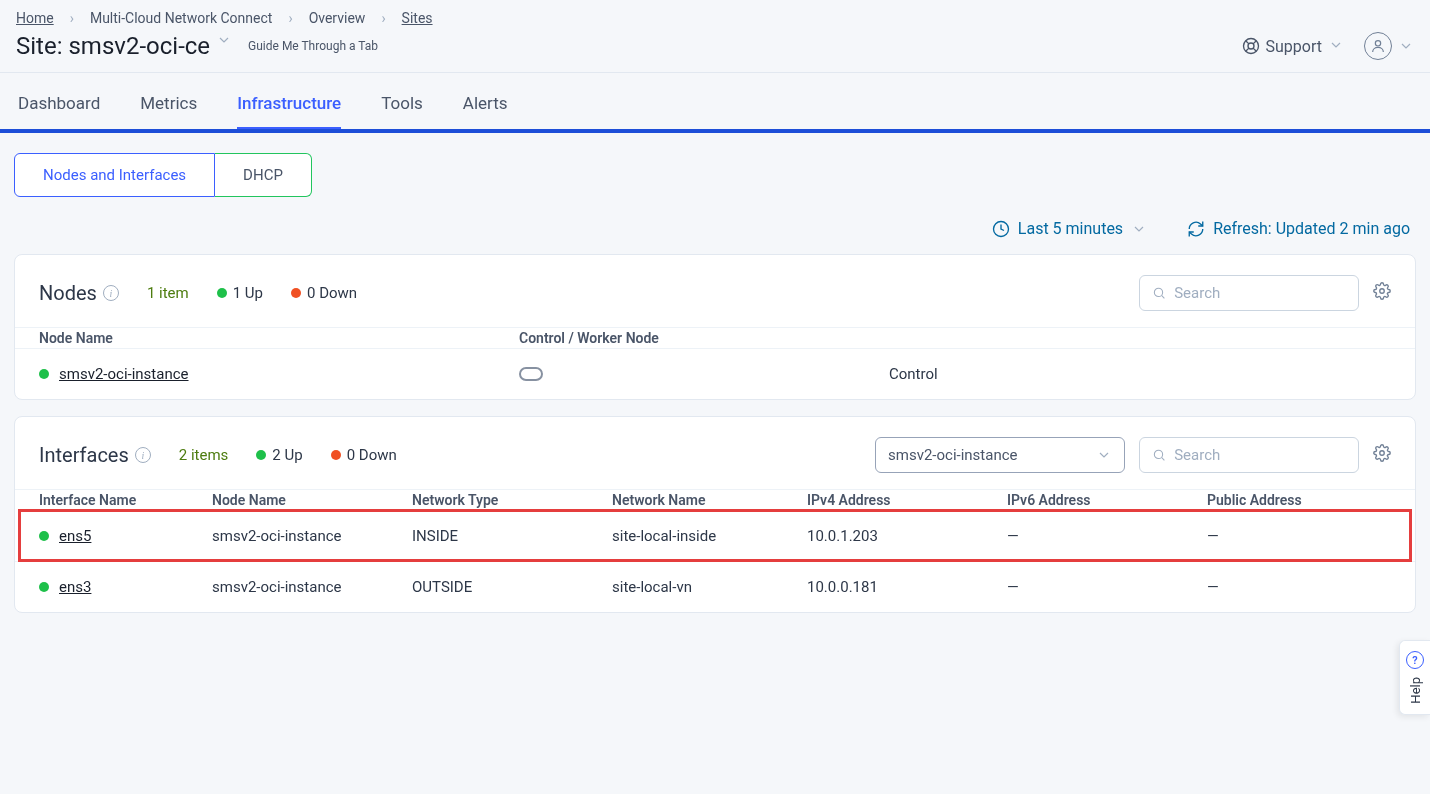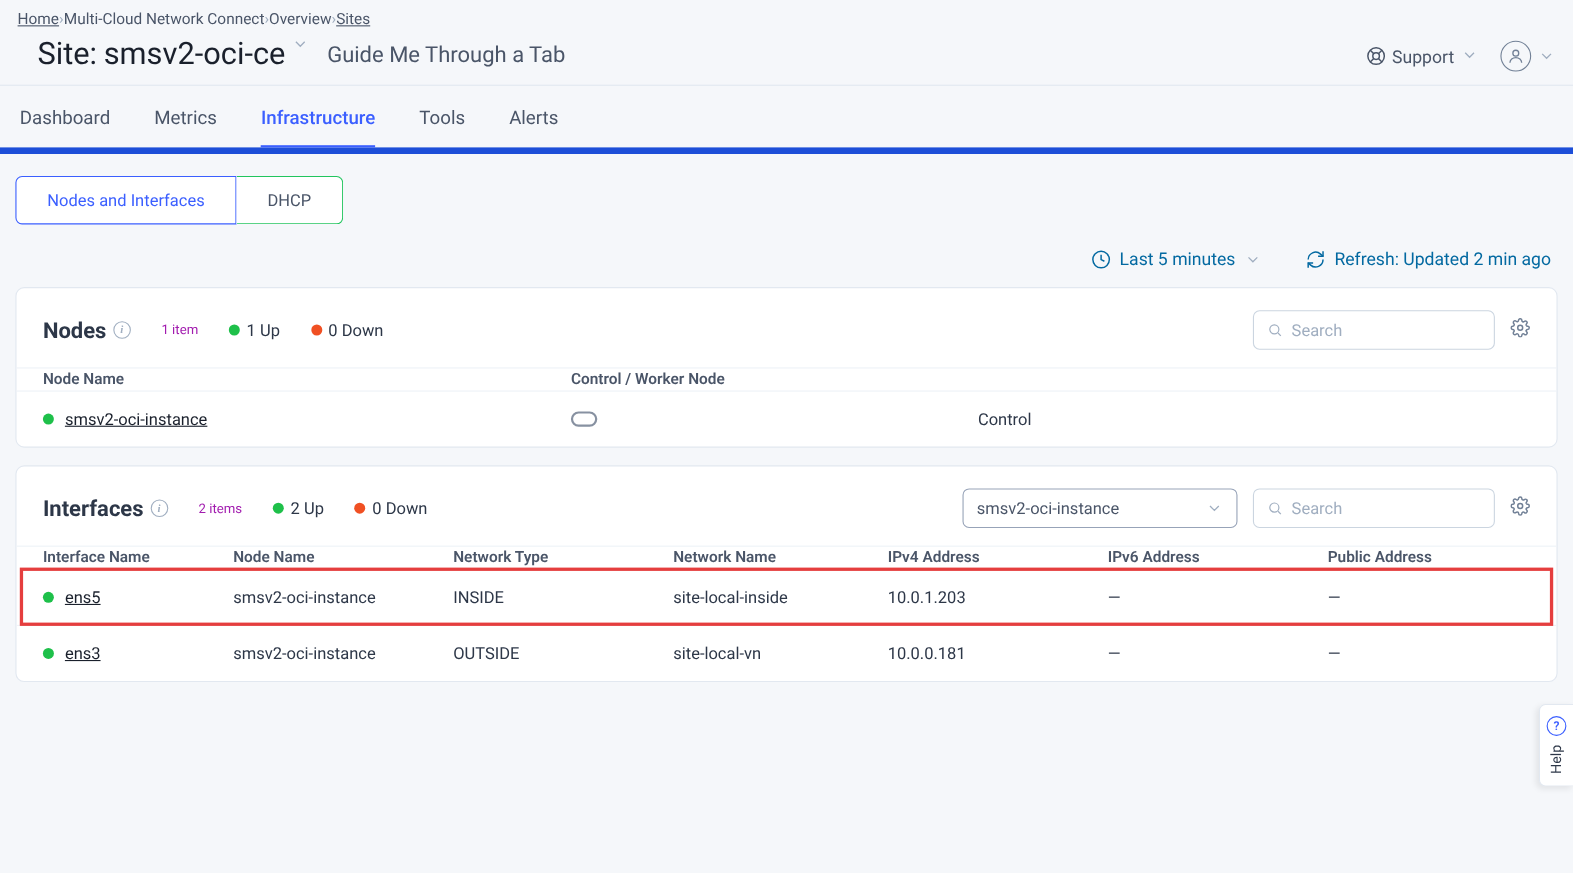--- a/index.html
+++ b/index.html
@@ -1,49 +1,49 @@
 <!DOCTYPE html>
 <html><head>
   <meta charset="utf-8">
   <style>
     * { box-sizing: border-box; margin: 0; padding: 0; font-family: -apple-system, BlinkMacSystemFont, "Segoe UI", Roboto, sans-serif; }
     body { background: #f5f7fa; color: #1a202c; width: 1430px; height: 794px; overflow: hidden; }
     
     .header { padding: 10px 16px 12px; background: #f5f7fa; border-bottom: 1px solid #e2e8f0; display: flex; justify-content: space-between; align-items: flex-end; }
     .header-left { display: flex; flex-direction: column; gap: 6px; }
-    .breadcrumb { display: flex; gap: 0; align-items: flex-end; font-size: 14px; color: #4a5568; }
+    .breadcrumb { display: flex; gap: 16px; align-items: flex-end; font-size: 14px; color: #4a5568; }
     .breadcrumb a { color: #4a5568; text-decoration: underline; cursor: pointer; }
     .breadcrumb span.sep { color: #a0aec0; }
     .title-row { display: flex; align-items: center; gap: 16px; }
-    .site-title { font-size: 28px; font-weight: 400; display: flex; gap: 6px; margin-left: 18px; }
-    .guide-link { font-size: 20px; color: #4a5568; cursor: pointer; text-align: center; }
+    .site-title { font-size: 24px; font-weight: 400; display: flex; gap: 6px; }
+    .guide-link { font-size: 12px; color: #4a5568; cursor: pointer; text-align: center; }
     .header-right { display: flex; gap: 20px; align-items: center; }
     .support-btn { display: flex; align-items: flex-start; gap: 6px; font-size: 16px; color: #4a5568; cursor: pointer; }
     .avatar { width: 28px; height: 28px; border-radius: 50%; border: 1.5px solid #718096; display: flex; align-items: center; justify-content: center; }
     .avatar svg { width: 16px; height: 16px; }
     .user-menu { display: flex; align-items: center; gap: 6px; cursor: pointer; }
     
-    .tabs { padding: 20px 18px 0; display: flex; gap: 40px; border-bottom: 6px solid #1d4ed8; }
+    .tabs { padding: 20px 18px 0; display: flex; gap: 40px; border-bottom: 4px solid #1d4ed8; }
     .tab { font-size: 17px; color: #4a5568; padding-bottom: 14px; cursor: pointer; border-bottom: 2.5px solid transparent; }
     .tab.active { color: #3b5fff; border-bottom-color: #3b5fff; font-weight: 500; }
     
     .subtabs { padding: 20px 14px 0; display: flex; }
     .subtab { padding: 12px 28px; font-size: 15px; border: 1px solid #22c55e; cursor: pointer; background: #fff; color: #4a5568; }
     .subtab:first-child { border-radius: 6px 0 0 6px; }
     .subtab:last-child { border-radius: 0 6px 6px 0; border-left: none; }
     .subtab.active { border-color: #3b5fff; color: #3b5fff; background: #fff; }
     
     .toolbar { padding: 22px 20px 16px; display: flex; justify-content: flex-end; gap: 40px; align-items: center; }
     .toolbar-item { display: flex; align-items: center; gap: 8px; font-size: 16px; color: #0369a1; cursor: pointer; }
     
     .card { margin: 0 14px 16px; background: #fff; border: 1px solid #e2e8f0; border-radius: 8px; overflow: visible; }
     .card-header { padding: 20px 24px 16px; display: flex; justify-content: space-between; align-items: center; }
     .card-header-left { display: flex; align-items: center; gap: 28px; }
-    .card-title { font-size: 20px; font-weight: 700; color: #2d3748; display: flex; align-items: center; gap: 6px; }
-    .card-count { font-size: 12px; color: #a21caf; }
+    .card-title { font-size: 20px; font-weight: 400; color: #2d3748; display: flex; align-items: center; gap: 6px; }
+    .card-count { font-size: 15px; color: #4d7c0f; }
     .status-pill { display: flex; align-items: center; gap: 6px; font-size: 15px; color: #2d3748; }
     .dot { width: 10px; height: 10px; border-radius: 50%; display: inline-block; }
     .dot.green { background: #1ec04a; }
     .dot.red { background: #f05023; }
     .card-header-right { display: flex; align-items: center; gap: 14px; }
     .search-box { display: flex; align-items: center; border: 1px solid #cbd5e0; border-radius: 6px; padding: 8px 12px; width: 220px; gap: 8px; }
     .search-box input { border: none; outline: none; font-size: 15px; width: 100%; color: #4a5568; }
     .search-box input::placeholder { color: #a0aec0; }
     .gear-btn { cursor: pointer; color: #718096; }
     .node-select { display: flex; align-items: center; justify-content: space-between; border: 1px solid #97a3b8; border-radius: 6px; padding: 8px 12px; width: 250px; font-size: 15px; color: #4a5568; cursor: pointer; }

